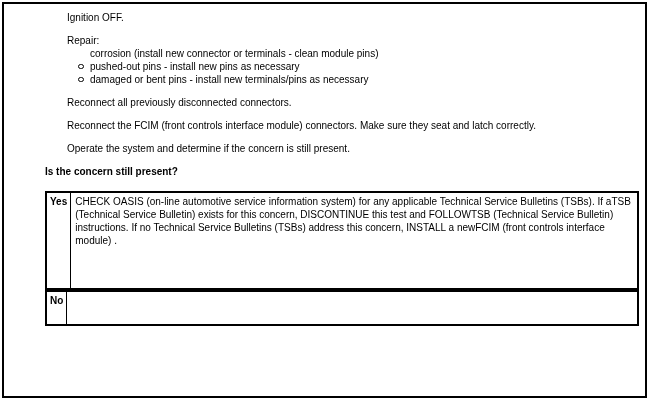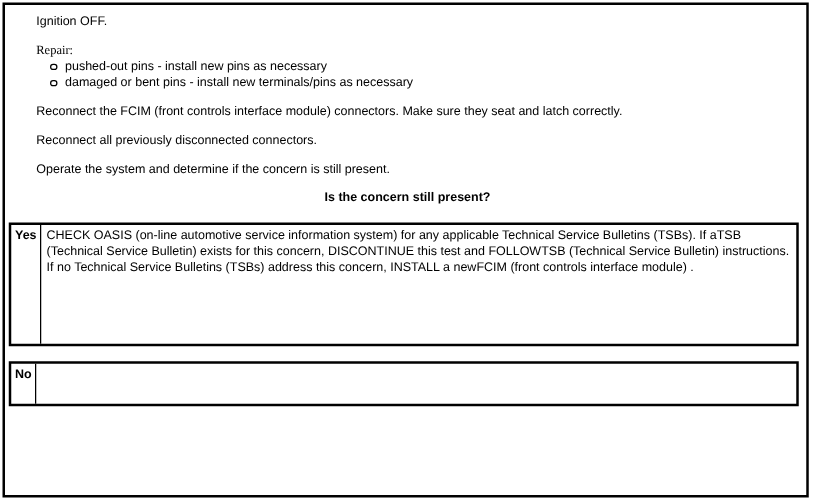--- a/index.html
+++ b/index.html
@@ -20,30 +20,30 @@
   .frame {
     position: absolute;
     left: 2px;
     top: 2px;
     right: 3px;
     bottom: 3px;
     border: 2px solid #000000;
     background: #ffffff;
     overflow: hidden;
     box-sizing: border-box;
+    padding-left: 38px;
   }
   .steps {
     padding: 7px 18px 0 25px;
   }
   .steps p {
     margin: 0 0 10px 0;
   }
   .steps p.tight {
     margin-bottom: 0;
-    font-family: Liberation Serif, serif;
   }
   .list {
     margin: 0 0 10px 0;
   }
   .li {
     position: relative;
     padding-left: 23px;
     line-height: 13px;
   }
   .li .bullet {
@@ -53,33 +53,31 @@
     width: 3.5px;
     height: 3.5px;
     border: 1.4px solid #000000;
     border-radius: 50%;
     background: #ffffff;
   }
   .question {
     font-weight: bold;
     padding-left: 3px;
     margin: 0 0 13px 0;
-    text-align: center;
   }
   .result-box {
     display: flex;
     align-items: stretch;
     border: 2px solid #000000;
     margin: 0 6px 0 3px;
     box-sizing: border-box;
     background: #ffffff;
   }
   .result-box.yes {
     height: 99px;
-    margin-bottom: 12px;
     justify-content: space-between;
   }
   .result-box.no {
     min-height: 36px;
   }
   .label-cell {
     font-weight: bold;
     padding: 2px 3px 2px 3px;
     border-right: 1px solid #000000;
     white-space: nowrap;
@@ -94,31 +92,34 @@
 <body>
 
 <div class="frame">
 
   <div class="steps">
     <p>Ignition OFF.</p>
 
     <p class="tight">Repair:</p>
     <div class="list">
       <div class="li">
+        <span>corrosion (install new connector or terminals - clean module pins)</span>
+      </div>
+      <div class="li">
         <span class="bullet"></span>
         <span>pushed-out pins - install new pins as necessary</span>
       </div>
       <div class="li">
         <span class="bullet"></span>
         <span>damaged or bent pins - install new terminals/pins as necessary</span>
       </div>
     </div>
 
+    <p>Reconnect all previously disconnected connectors.</p>
     <p>Reconnect the FCIM (front controls interface module) connectors. Make sure they seat and latch correctly.</p>
-    <p>Reconnect all previously disconnected connectors.</p>
     <p>Operate the system and determine if the concern is still present.</p>
   </div>
 
   <div class="question">Is the concern still present?</div>
 
   <div class="result-box yes">
     <div class="label-cell">Yes</div>
     <div class="text-cell">CHECK OASIS (on-line automotive service information system) for any applicable Technical Service Bulletins (TSBs). If aTSB (Technical Service Bulletin) exists for this concern, DISCONTINUE this test and FOLLOWTSB (Technical Service Bulletin) instructions. If no Technical Service Bulletins (TSBs) address this concern, INSTALL a newFCIM (front controls interface module) .</div>
   </div>
 

